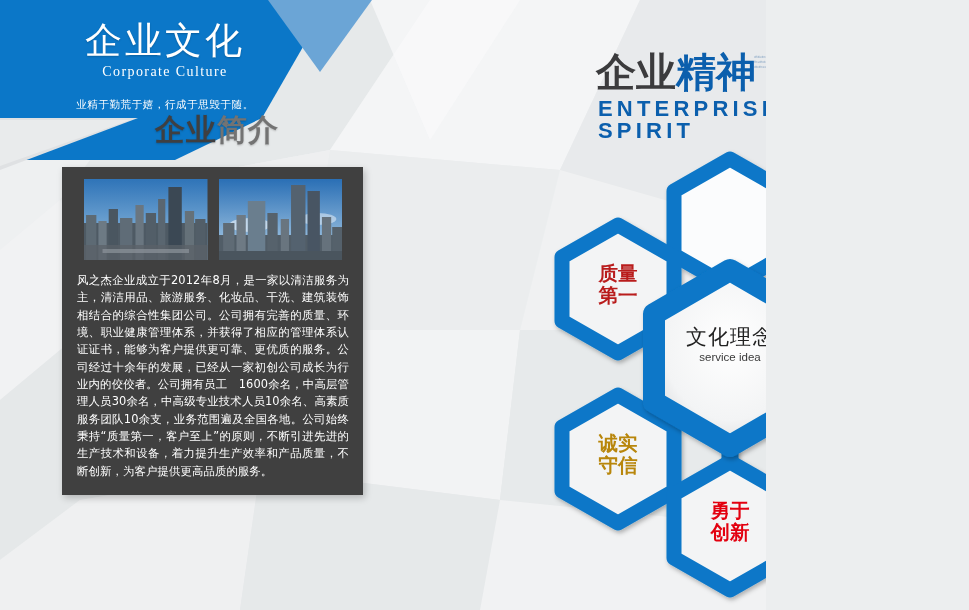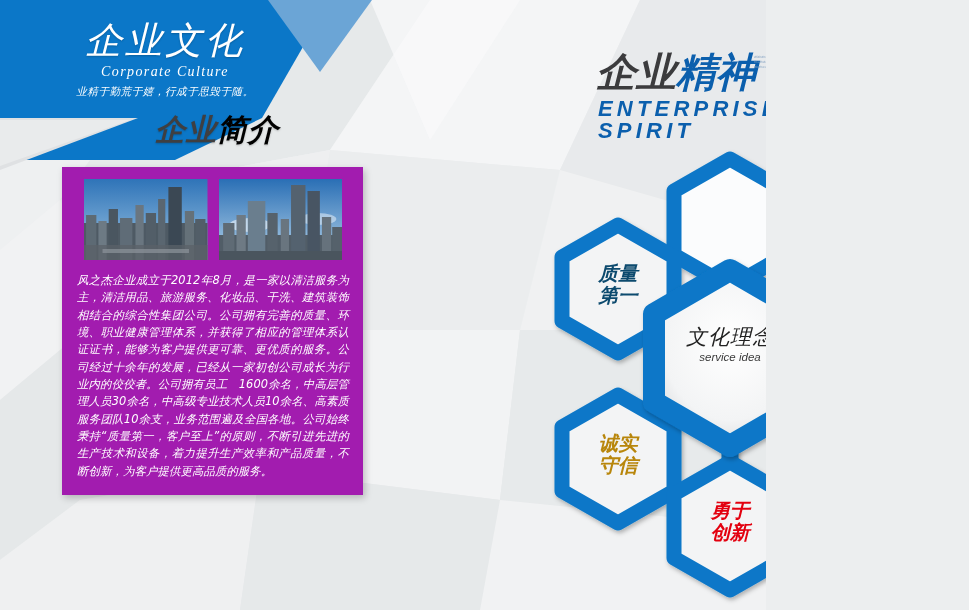--- a/index.html
+++ b/index.html
@@ -1,48 +1,48 @@
 <!DOCTYPE html>
 <html><head>
 <meta charset="utf-8">
 <style>
   html,body{margin:0;padding:0;}
   body{
     width:969px;height:610px;overflow:hidden;
     font-family:"Liberation Sans","DejaVu Sans",sans-serif;
     background:#eceeef;
   }
-  #stage{position:relative;width:766px;height:610px;overflow:hidden;background:#e9ebec;font-style:italic;}
+  #stage{position:relative;width:766px;height:610px;overflow:hidden;background:#e9ebec;}
 
   
   .bgsvg{position:absolute;left:0;top:0;width:969px;height:610px;}
 
   
   .banner{position:absolute;left:0;top:0;width:400px;height:160px;}
 
   .banner-txt{position:absolute;left:0;top:0;width:330px;z-index:5;
     text-align:center;color:#fff;}
   .cn-title{font-family:"DejaVu Sans","Liberation Sans",sans-serif;
     font-size:37px;letter-spacing:3px;font-weight:400;line-height:1;
     margin-top:22px;text-shadow:0 1px 2px rgba(0,0,0,.20);}
   .en-title{font-family:"Liberation Serif","DejaVu Serif",serif;
     font-size:14px;letter-spacing:1.4px;margin-top:6px;line-height:1;}
   .motto{font-family:"DejaVu Sans","Liberation Sans",sans-serif;
-    font-size:10.5px;letter-spacing:.6px;margin-top:7px;line-height:1;}
+    font-size:10.5px;letter-spacing:.6px;margin-top:20px;line-height:1;}
 
   
   .h-intro{position:absolute;left:155px;top:115px;font-size:30px;line-height:1;
     font-family:"DejaVu Sans","Liberation Sans",sans-serif;font-weight:700;
     letter-spacing:1px;text-shadow:0 1px 2px rgba(0,0,0,.22);}
   .h-intro .d{color:#3f3f41;}
-  .h-intro .b{color:#000000;text-align:center;}
+  .h-intro .b{color:#737373;text-align:center;}
 
   
   .card{position:absolute;left:62px;top:167px;width:301px;height:328px;
-    background:#a21caf;box-shadow:2px 3px 7px rgba(0,0,0,.22);}
+    background:#404040;box-shadow:2px 3px 7px rgba(0,0,0,.22);}
   .photos{position:absolute;left:22px;top:12px;width:258px;height:81px;
     display:flex;gap:11px;}
   .photo{flex:1;height:81px;position:relative;overflow:hidden;}
   .ph-svg{position:absolute;left:0;top:0;width:100%;height:100%;}
   .body-text{position:absolute;left:15px;top:105px;width:272px;
     font-family:"DejaVu Sans","Liberation Sans",sans-serif;
     color:#ffffff;font-size:11.4px;line-height:1.52;text-align:justify;
     letter-spacing:.1px;}
 
   
@@ -224,21 +224,21 @@
 
         <polygon points="240,350 296,382 296,446 240,478 184,446 184,382" fill="#f3f4f5" stroke="#0b77c8" stroke-width="15" stroke-linejoin="round"></polygon>
       </g>
 
       <g filter="url(#sh)">
         <polygon points="240,158 316,202 316,290 240,334 164,290 164,202" fill="url(#ctr)" stroke="#0b77c8" stroke-width="22" stroke-linejoin="round"></polygon>
       </g>
     </svg>
 
 
-    <div class="hexlabel" style="left: 78px; top: 151px; width: 100px; color: #0c4a6e;">
+    <div class="hexlabel" style="left: 78px; top: 151px; width: 100px; color: #b91c1c;">
       <span>质量</span>
       <span>第一</span>
     </div>
 
 
     <div class="hexlabel" style="left: 78px; top: 321px; width: 100px; color: rgb(184, 134, 11);">
       <span>诚实</span>
       <span>守信</span>
     </div>
 

